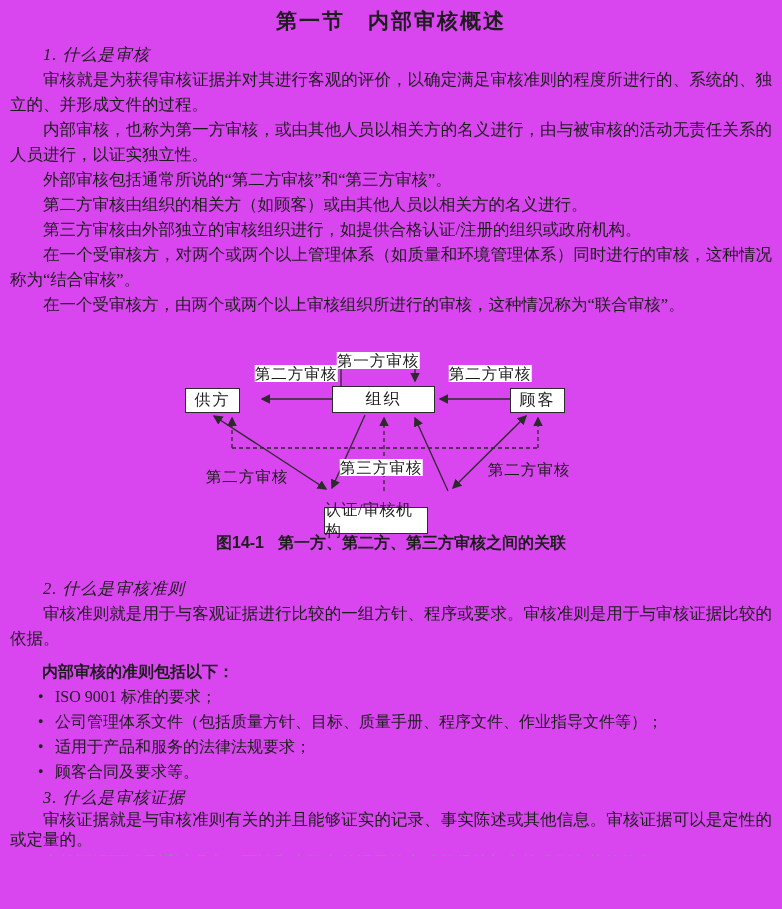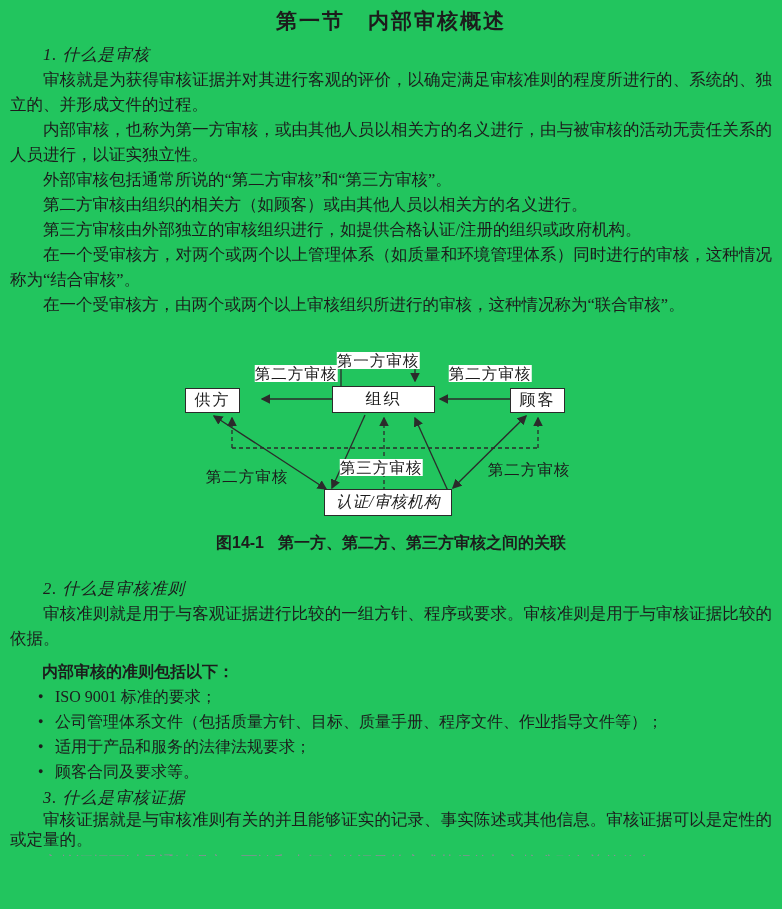--- a/index.html
+++ b/index.html
@@ -2,21 +2,21 @@
 <html><head>
 <meta charset="utf-8">
 <style>
   html,body{margin:0;padding:0;background:#ffffff;}
   .page{
     position:relative;
     width:782px;height:909px;
     box-sizing:border-box;
     padding:8px 10px 0 10px;
     overflow:hidden;
-    background:#22c55e;
+    background:#d946ef;
     color:#1c1c1c;
     font-family:"Liberation Serif","DejaVu Serif",serif;
   }
   h1.title{
     margin:0;text-align:center;
     font-family:"Liberation Sans","DejaVu Sans",sans-serif;
     font-weight:bold;font-size:21px;line-height:26px;letter-spacing:2px;
   }
   h2.heading{
     margin:26px 0 0 23px;
@@ -62,21 +62,21 @@
     position:absolute;
     box-sizing:border-box;
     border:1.4px solid #2b2b2b;
     background:#ffffff;
     display:flex;align-items:center;justify-content:center;
     font-size:16px;letter-spacing:2px;
   }
   .fbox.supplier{left:0;top:57px;width:55px;height:25px;}
   .fbox.organization{left:147px;top:55px;width:103px;height:27px;}
   .fbox.customer{left:325px;top:57px;width:55px;height:25px;}
-  .fbox.cert{left:139px;top:158px;width:128px;height:27px;letter-spacing:0.5px;font-style:italic;}
+  .fbox.cert{left:139px;top:176px;width:104px;height:27px;letter-spacing:0.5px;}
   .flabel{
     position:absolute;
     transform:translateX(-50%);
     white-space:nowrap;
     font-size:15.5px;letter-spacing:1px;
     background:#ffffff;
     line-height:17px;
   }
   .caption{
     margin-top:5px;

